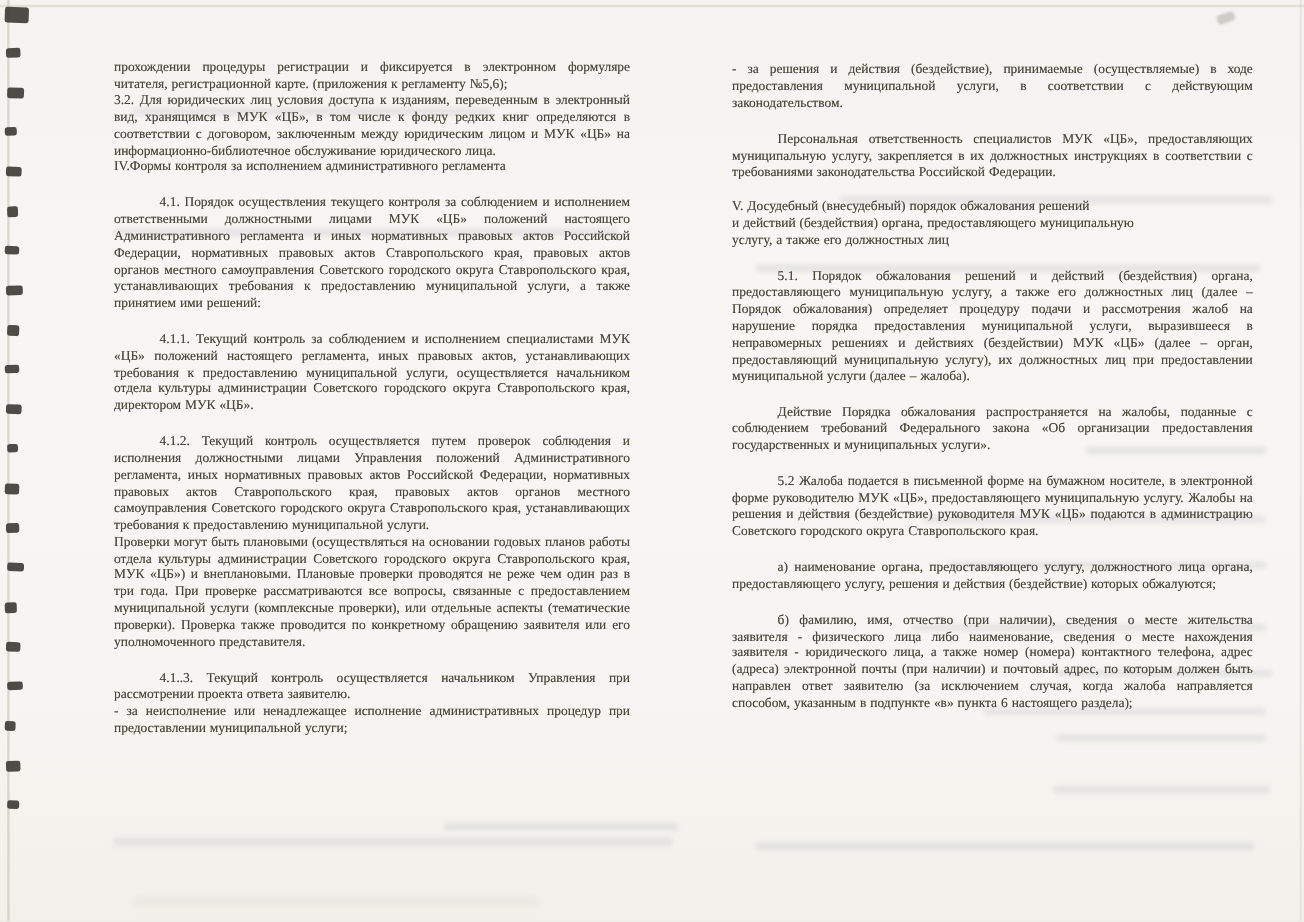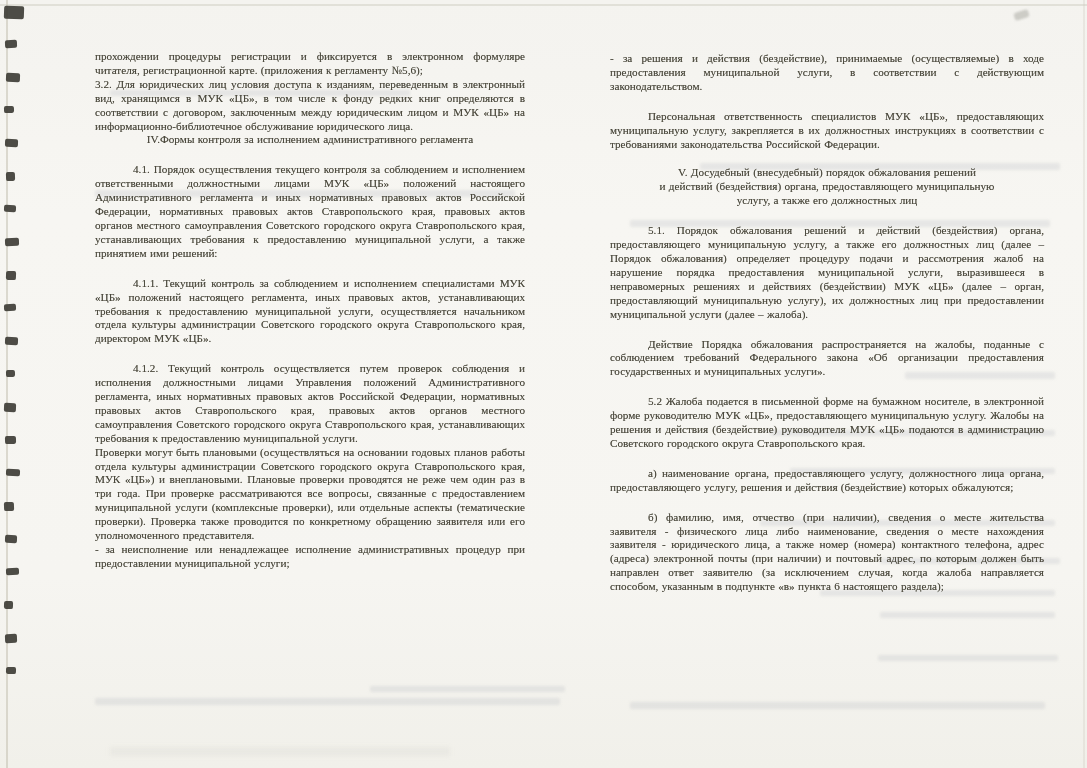--- a/index.html
+++ b/index.html
@@ -29,21 +29,21 @@
   .edge-mark{position:absolute;background:#3b3a33;border-radius:2px;opacity:.9;}
   
   .col{position:absolute;z-index:2;color:var(--ink);
     font-size:11.2px;line-height:13.9px;
     text-shadow:0 0 .5px rgba(73,71,59,.55);
     word-spacing:.5px;}
   .col-left{left:95px;top:50px;width:430px;}
   .col-right{left:610px;top:52px;width:434px;}
   p{margin:0;text-align:justify;}
   p.indent{text-indent:38px;margin-top:16px;}
-  p.center{text-align:center;text-indent:0;}
+  p.center{text-align:left;text-indent:0;}
   .heading-iv{margin:0 0 13px 0;}
   .heading-v{white-space:pre-line;margin:15px 0 13px 0;}
   .jlast{text-align-last:justify;}
   
   .ghost{position:absolute;z-index:1;background:rgba(148,157,168,.17);
     filter:blur(1.8px);border-radius:2px;}
   .corner-smudge{position:absolute;left:1014px;top:11px;width:15px;height:8px;z-index:1;
     background:rgba(120,120,112,.32);filter:blur(1px);transform:rotate(-18deg);border-radius:3px;}
   .bottom-smudge{position:absolute;left:110px;top:747px;width:340px;height:9px;z-index:1;
     background:rgba(140,140,128,.07);filter:blur(2.5px);}
@@ -101,20 +101,21 @@
     </div>
 
   <div class="col col-left">
     <p class="noindent">прохождении процедуры регистрации и  фиксируется в электронном формуляре читателя, регистрационной карте. (приложения к регламенту №5,6);</p>
     <p class="noindent">3.2. Для юридических лиц условия доступа к изданиям, переведенным в электронный вид, хранящимся в МУК «ЦБ», в том числе  к фонду редких книг определяются в соответствии с договором, заключенным между юридическим лицом и МУК «ЦБ» на информационно-библиотечное обслуживание юридического лица.</p>
     <p class="center heading-iv">IV.Формы контроля за исполнением административного регламента</p>
     <p class="indent">4.1. Порядок осуществления текущего контроля за соблюдением и исполнением ответственными должностными лицами МУК «ЦБ» положений настоящего Административного регламента и иных нормативных правовых актов Российской Федерации, нормативных правовых актов Ставропольского края, правовых актов органов местного самоуправления Советского городского округа Ставропольского края, устанавливающих требования к предоставлению муниципальной услуги, а также принятием ими решений:</p>
     <p class="indent">4.1.1. Текущий контроль за соблюдением и исполнением специалистами МУК «ЦБ» положений настоящего регламента, иных правовых актов, устанавливающих требования к предоставлению муниципальной услуги, осуществляется начальником отдела культуры администрации Советского городского округа Ставропольского края, директором МУК «ЦБ».</p>
     <p class="indent">4.1.2. Текущий контроль осуществляется путем проверок соблюдения и исполнения должностными лицами Управления положений Административного регламента, иных нормативных правовых актов Российской Федерации, нормативных правовых актов Ставропольского края, правовых актов органов местного самоуправления Советского городского округа Ставропольского края, устанавливающих требования к предоставлению муниципальной услуги.</p>
     <p class="noindent">Проверки могут быть плановыми (осуществляться на основании годовых планов работы отдела культуры администрации Советского городского округа Ставропольского края, МУК «ЦБ») и внеплановыми. Плановые проверки проводятся не реже чем один раз в три года. При проверке рассматриваются все вопросы, связанные с предоставлением муниципальной услуги (комплексные проверки), или отдельные аспекты (тематические проверки). Проверка также проводится по конкретному обращению заявителя или его уполномоченного представителя.</p>
+    <p class="indent">4.1..3. Текущий контроль осуществляется начальником Управления при рассмотрении проекта ответа заявителю.</p>
     <p class="noindent">- за неисполнение или ненадлежащее исполнение административных процедур при предоставлении муниципальной услуги;</p>
   </div>
 
   <div class="col col-right">
     <p class="noindent">- за решения и действия (бездействие), принимаемые (осуществляемые) в ходе предоставления муниципальной услуги, в соответствии с действующим законодательством.</p>
     <p class="indent">Персональная ответственность специалистов МУК «ЦБ», предоставляющих муниципальную услугу, закрепляется в их должностных инструкциях в соответствии с требованиями законодательства Российской Федерации.</p>
     <p class="center heading-v">V. Досудебный (внесудебный) порядок обжалования решений
 и действий (бездействия) органа, предоставляющего муниципальную
 услугу, а также его должностных лиц</p>
     <p class="indent">5.1. Порядок обжалования решений и действий (бездействия) органа, предоставляющего муниципальную услугу, а также его должностных лиц (далее – Порядок обжалования) определяет процедуру подачи и рассмотрения жалоб на нарушение порядка предоставления муниципальной услуги, выразившееся в неправомерных решениях и действиях (бездействии) МУК «ЦБ» (далее – орган, предоставляющий муниципальную услугу), их должностных лиц при предоставлении муниципальной услуги (далее – жалоба).</p>

